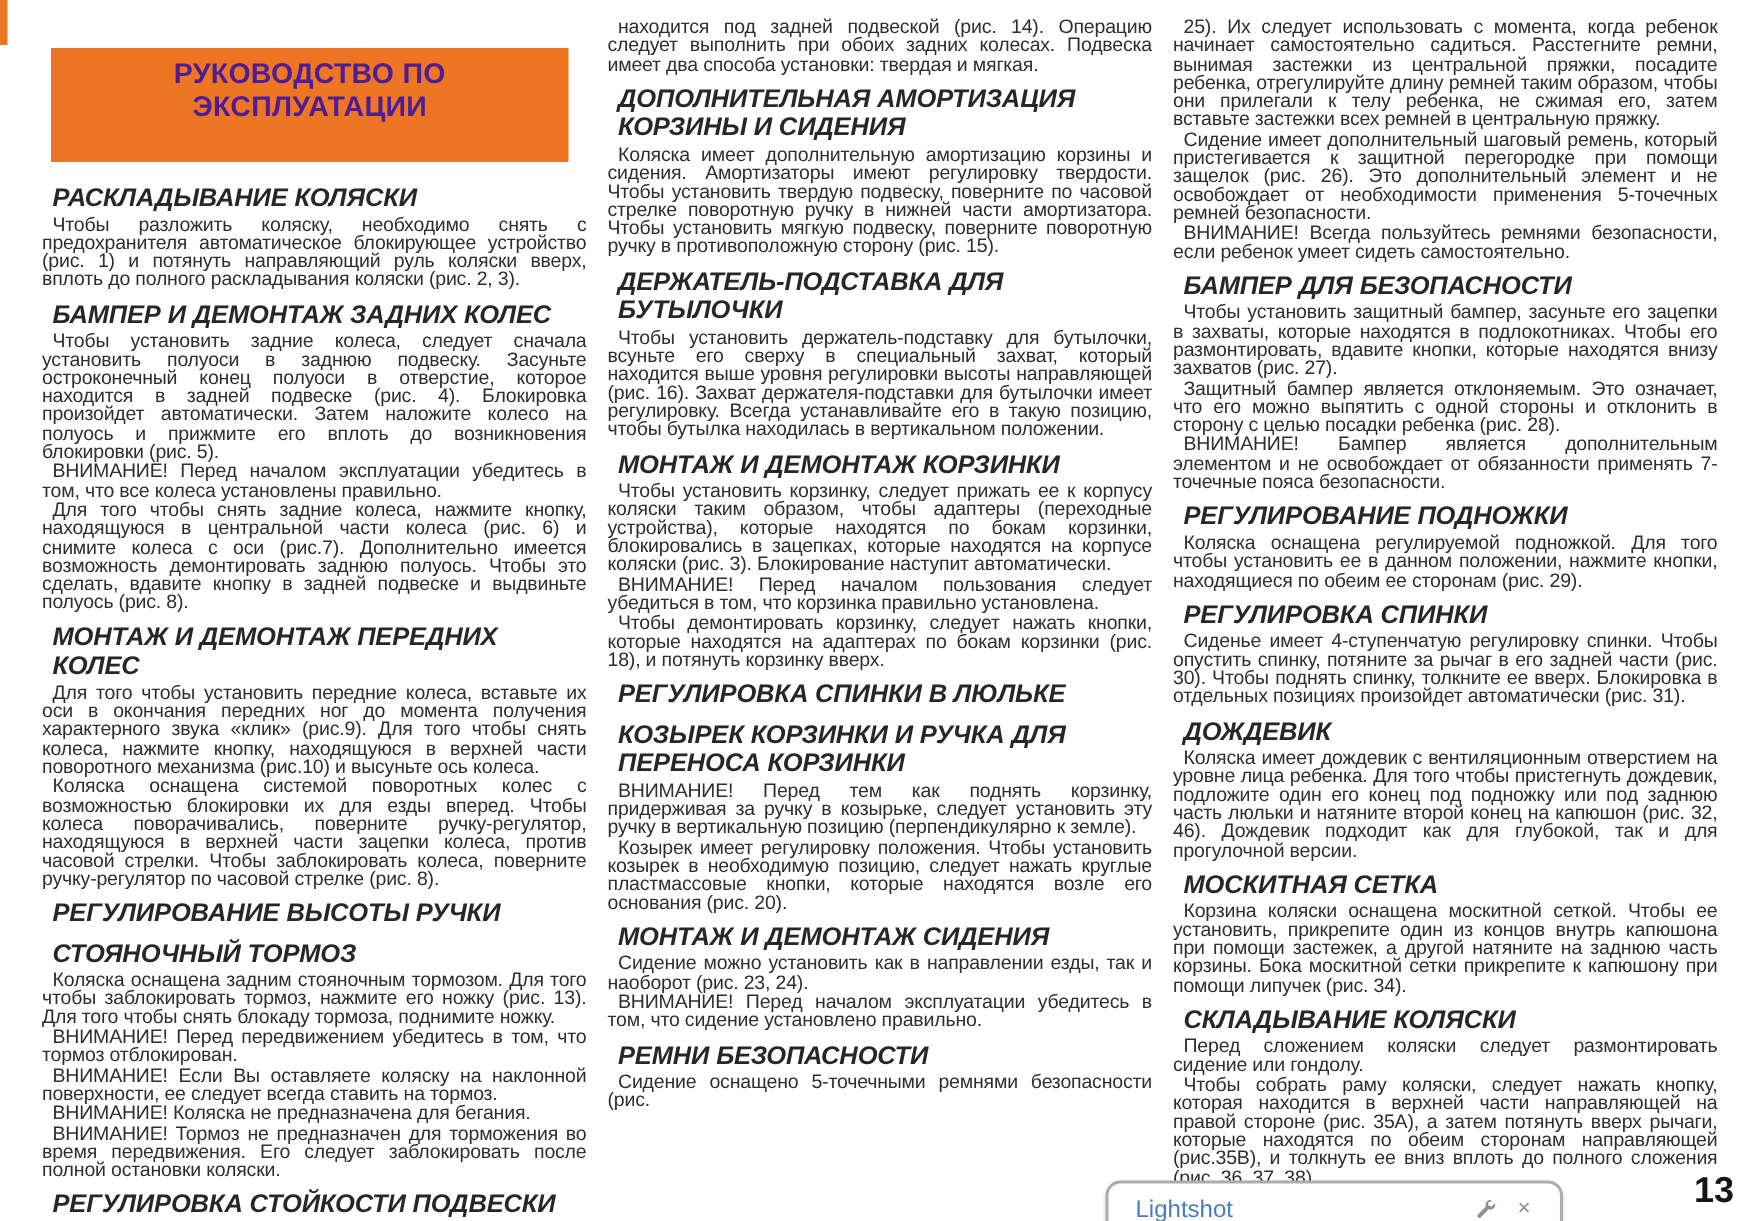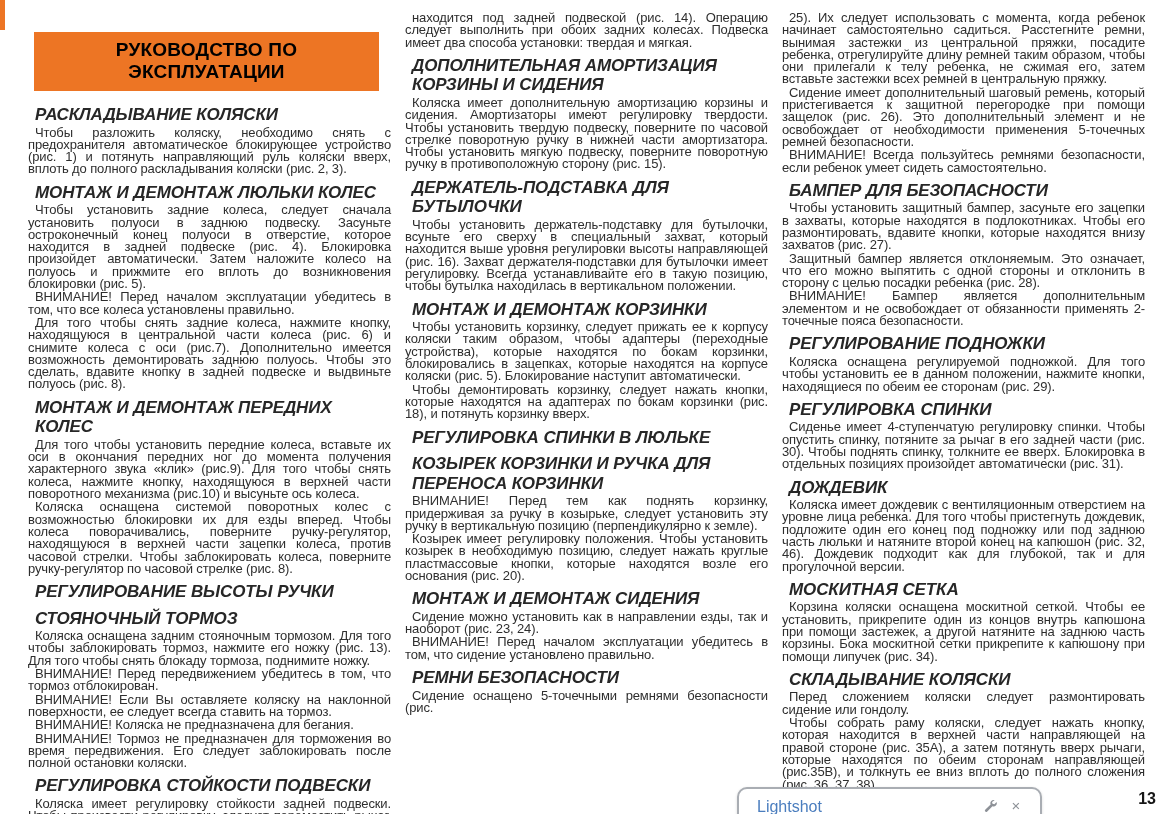--- a/index.html
+++ b/index.html
@@ -1,47 +1,47 @@
 <!DOCTYPE html>
 <html lang="ru"><head>
 <meta charset="utf-8">
 <style>
   html,body{margin:0;padding:0;background:#ffffff;}
   body{width:1169px;height:814px;overflow:hidden;font-family:"Liberation Sans",sans-serif;}
   .page{position:relative;width:1169px;height:814px;background:#ffffff;overflow:hidden;}
   .edge-mark{position:absolute;left:0;top:0;width:5px;height:30px;background:#ED7524;}
   .columns{position:absolute;left:28px;top:0;display:flex;gap:14px;}
   .col{width:363px;padding-top:12px;color:#2e2e2e;}
-  .banner{background:#ED7524;color:#000000;font-weight:700;font-size:19px;
+  .banner{background:#ED7524;color:#4c1d95;font-weight:700;font-size:19px;
           text-align:center;letter-spacing:.2px;margin:20px 12px 14px 6px;
-          padding:7px 4px 8px 4px;}
+          padding:7px 4px 25px 4px;}
   .sec-h{font-weight:700;font-size:17px;color:#272727;margin:7px 0 2px 0;
          padding-left:7px;letter-spacing:-.1px;line-height:1.15;font-style:italic;}
   .para{font-size:13px;line-height:12.3px;text-align:justify;margin:0 0 1px 0;
         text-indent:7px;letter-spacing:-.12px;color:#2e2e2e;}
-  .page-number{position:absolute;right:13px;bottom:6px;font-size:16px;font-weight:700;color:#161616;}
+  .page-number{position:absolute;right:13px;bottom:6px;font-size:24px;font-weight:700;color:#161616;}
   .popup{position:absolute;left:737px;top:787px;width:301px;height:60px;background:#ffffff;
          border:2px solid #a9adb3;border-radius:10px;box-shadow:0 1px 3px rgba(0,0,0,.15);}
   .popup-title{position:absolute;left:18px;top:9px;font-size:16px;font-weight:400;color:#4a7dbe;}
   .popup-icons{position:absolute;right:16px;top:8px;display:flex;gap:10px;align-items:center;}
   .icon-btn{width:16px;height:16px;display:flex;align-items:center;justify-content:center;
             color:#8d9197;font-size:15px;line-height:1;cursor:pointer;}
 </style>
 </head>
 <body>
 
 <div class="page">
   <div class="edge-mark"></div>
 
   <div class="columns" id="columns">
       <div class="col">
         <div class="banner">РУКОВОДСТВО ПО ЭКСПЛУАТАЦИИ</div>
         <div class="sec-h">РАСКЛАДЫВАНИЕ КОЛЯСКИ</div>
         <p class="para">Чтобы разложить коляску, необходимо снять с предохранителя автоматическое блокирующее устройство (рис. 1) и потянуть направляющий руль коляски вверх, вплоть до полного раскладывания коляски (рис. 2, 3).</p>
-        <div class="sec-h">МОНТАЖ И ДЕМОНТАЖ ЛЮЛЬКИ КОЛЕС</div>
+        <div class="sec-h">БАМПЕР И ДЕМОНТАЖ ЗАДНИХ КОЛЕС</div>
         <p class="para">Чтобы установить задние колеса, следует сначала установить полуоси в заднюю подвеску. Засуньте остроконечный конец полуоси в отверстие, которое находится в задней подвеске (рис. 4). Блокировка произойдет автоматически. Затем наложите колесо на полуось и прижмите его вплоть до возникновения блокировки (рис. 5).</p>
         <p class="para">ВНИМАНИЕ! Перед началом эксплуатации убедитесь в том, что все колеса установлены правильно.</p>
         <p class="para">Для того чтобы снять задние колеса, нажмите кнопку, находящуюся в центральной части колеса (рис. 6) и снимите колеса с оси (рис.7). Дополнительно имеется возможность демонтировать заднюю полуось. Чтобы это сделать, вдавите кнопку в задней подвеске и выдвиньте полуось (рис. 8).</p>
         <div class="sec-h">МОНТАЖ И ДЕМОНТАЖ ПЕРЕДНИХ КОЛЕС</div>
         <p class="para">Для того чтобы установить передние колеса, вставьте их оси в окончания передних ног до момента получения характерного звука «клик» (рис.9). Для того чтобы снять колеса, нажмите кнопку, находящуюся в верхней части поворотного механизма (рис.10) и высуньте ось колеса.</p>
         <p class="para">Коляска оснащена системой поворотных колес с возможностью блокировки их для езды вперед. Чтобы колеса поворачивались, поверните ручку-регулятор, находящуюся в верхней части зацепки колеса, против часовой стрелки. Чтобы заблокировать колеса, поверните ручку-регулятор по часовой стрелке (рис. 8).</p>
         <div class="sec-h">РЕГУЛИРОВАНИЕ ВЫСОТЫ РУЧКИ</div>
         <div class="sec-h">СТОЯНОЧНЫЙ ТОРМОЗ</div>
         <p class="para">Коляска оснащена задним стояночным тормозом. Для того чтобы заблокировать тормоз, нажмите его ножку (рис. 13). Для того чтобы снять блокаду тормоза, поднимите ножку.</p>
         <p class="para">ВНИМАНИЕ! Перед передвижением убедитесь в том, что тормоз отблокирован.</p>
@@ -51,40 +51,41 @@
         <div class="sec-h">РЕГУЛИРОВКА СТОЙКОСТИ ПОДВЕСКИ</div>
         <p class="para">Коляска имеет регулировку стойкости задней подвески. Чтобы произвести регулировку, следует переместить рычаг, который</p>
       </div>
       <div class="col">
         <p class="para">находится под задней подвеской (рис. 14). Операцию следует выполнить при обоих задних колесах. Подвеска имеет два способа установки: твердая и мягкая.</p>
         <div class="sec-h">ДОПОЛНИТЕЛЬНАЯ АМОРТИЗАЦИЯ КОРЗИНЫ И СИДЕНИЯ</div>
         <p class="para">Коляска имеет дополнительную амортизацию корзины и сидения. Амортизаторы имеют регулировку твердости. Чтобы установить твердую подвеску, поверните по часовой стрелке поворотную ручку в нижней части амортизатора. Чтобы установить мягкую подвеску, поверните поворотную ручку в противоположную сторону (рис. 15).</p>
         <div class="sec-h">ДЕРЖАТЕЛЬ-ПОДСТАВКА ДЛЯ БУТЫЛОЧКИ</div>
         <p class="para">Чтобы установить держатель-подставку для бутылочки, всуньте его сверху в специальный захват, который находится выше уровня регулировки высоты направляющей (рис. 16). Захват держателя-подставки для бутылочки имеет регулировку. Всегда устанавливайте его в такую позицию, чтобы бутылка находилась в вертикальном положении.</p>
         <div class="sec-h">МОНТАЖ И ДЕМОНТАЖ КОРЗИНКИ</div>
-        <p class="para">Чтобы установить корзинку, следует прижать ее к корпусу коляски таким образом, чтобы адаптеры (переходные устройства), которые находятся по бокам корзинки, блокировались в зацепках, которые находятся на корпусе коляски (рис. 5). Блокирование наступит автоматически.</p>
+        <p class="para">Чтобы установить корзинку, следует прижать ее к корпусу коляски таким образом, чтобы адаптеры (переходные устройства), которые находятся по бокам корзинки, блокировались в зацепках, которые находятся на корпусе коляски (рис. 3). Блокирование наступит автоматически.</p>
+        <p class="para">ВНИМАНИЕ! Перед началом пользования следует убедиться в том, что корзинка правильно установлена.</p>
         <p class="para">Чтобы демонтировать корзинку, следует нажать кнопки, которые находятся на адаптерах по бокам корзинки (рис. 18), и потянуть корзинку вверх.</p>
         <div class="sec-h">РЕГУЛИРОВКА СПИНКИ В ЛЮЛЬКЕ</div>
         <div class="sec-h">КОЗЫРЕК КОРЗИНКИ И РУЧКА ДЛЯ ПЕРЕНОСА КОРЗИНКИ</div>
         <p class="para">ВНИМАНИЕ! Перед тем как поднять корзинку, придерживая за ручку в козырьке, следует установить эту ручку в вертикальную позицию (перпендикулярно к земле).</p>
         <p class="para">Козырек имеет регулировку положения. Чтобы установить козырек в необходимую позицию, следует нажать круглые пластмассовые кнопки, которые находятся возле его основания (рис. 20).</p>
         <div class="sec-h">МОНТАЖ И ДЕМОНТАЖ СИДЕНИЯ</div>
         <p class="para">Сидение можно установить как в направлении езды, так и наоборот (рис. 23, 24).</p>
         <p class="para">ВНИМАНИЕ! Перед началом эксплуатации убедитесь в том, что сидение установлено правильно.</p>
         <div class="sec-h">РЕМНИ БЕЗОПАСНОСТИ</div>
         <p class="para">Сидение оснащено 5-точечными ремнями безопасности (рис.</p>
       </div>
       <div class="col">
         <p class="para">25). Их следует использовать с момента, когда ребенок начинает самостоятельно садиться. Расстегните ремни, вынимая застежки из центральной пряжки, посадите ребенка, отрегулируйте длину ремней таким образом, чтобы они прилегали к телу ребенка, не сжимая его, затем вставьте застежки всех ремней в центральную пряжку.</p>
         <p class="para">Сидение имеет дополнительный шаговый ремень, который пристегивается к защитной перегородке при помощи защелок (рис. 26). Это дополнительный элемент и не освобождает от необходимости применения 5-точечных ремней безопасности.</p>
         <p class="para">ВНИМАНИЕ! Всегда пользуйтесь ремнями безопасности, если ребенок умеет сидеть самостоятельно.</p>
         <div class="sec-h">БАМПЕР ДЛЯ БЕЗОПАСНОСТИ</div>
         <p class="para">Чтобы установить защитный бампер, засуньте его зацепки в захваты, которые находятся в подлокотниках. Чтобы его размонтировать, вдавите кнопки, которые находятся внизу захватов (рис. 27).</p>
         <p class="para">Защитный бампер является отклоняемым. Это означает, что его можно выпятить с одной стороны и отклонить в сторону с целью посадки ребенка (рис. 28).</p>
-        <p class="para">ВНИМАНИЕ! Бампер является дополнительным элементом и не освобождает от обязанности применять 2-точечные пояса безопасности.</p>
+        <p class="para">ВНИМАНИЕ! Бампер является дополнительным элементом и не освобождает от обязанности применять 7-точечные пояса безопасности.</p>
         <div class="sec-h">РЕГУЛИРОВАНИЕ ПОДНОЖКИ</div>
         <p class="para">Коляска оснащена регулируемой подножкой. Для того чтобы установить ее в данном положении, нажмите кнопки, находящиеся по обеим ее сторонам (рис. 29).</p>
         <div class="sec-h">РЕГУЛИРОВКА СПИНКИ</div>
         <p class="para">Сиденье имеет 4-ступенчатую регулировку спинки.  Чтобы опустить спинку, потяните за рычаг в его задней части (рис. 30). Чтобы поднять спинку, толкните ее вверх. Блокировка в отдельных позициях произойдет автоматически (рис. 31).</p>
         <div class="sec-h">ДОЖДЕВИК</div>
         <p class="para">Коляска имеет дождевик с вентиляционным отверстием на уровне лица ребенка. Для того чтобы пристегнуть дождевик, подложите один его конец под подножку или под заднюю часть люльки и натяните второй конец на капюшон (рис. 32, 46). Дождевик подходит как для глубокой, так и для прогулочной версии.</p>
         <div class="sec-h">МОСКИТНАЯ СЕТКА</div>
         <p class="para">Корзина коляски оснащена москитной сеткой. Чтобы ее установить, прикрепите один из концов внутрь капюшона при помощи застежек, а другой натяните на заднюю часть корзины. Бока москитной сетки прикрепите к капюшону при помощи липучек (рис. 34).</p>
         <div class="sec-h">СКЛАДЫВАНИЕ КОЛЯСКИ</div>
         <p class="para">Перед сложением коляски следует размонтировать сидение или гондолу.</p>

